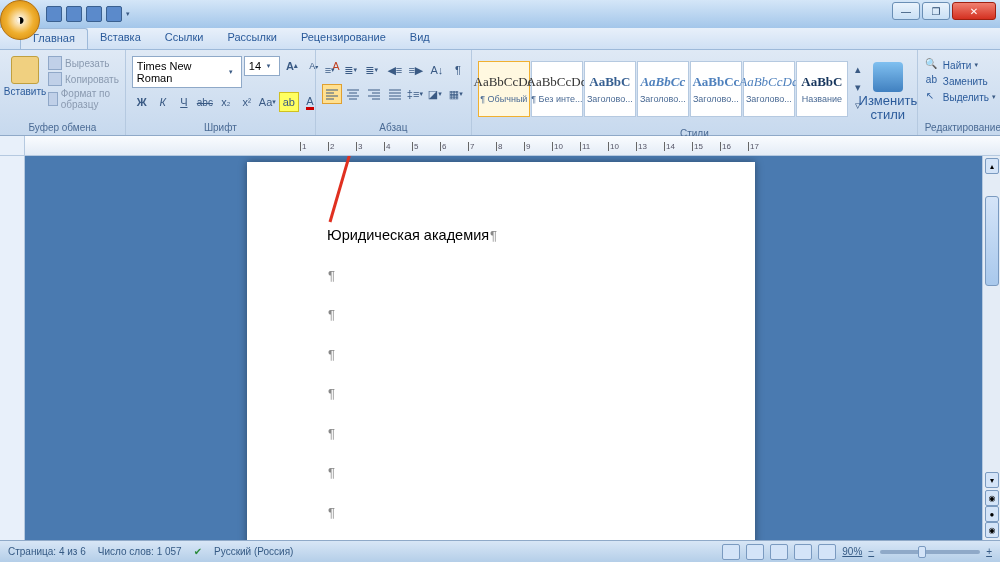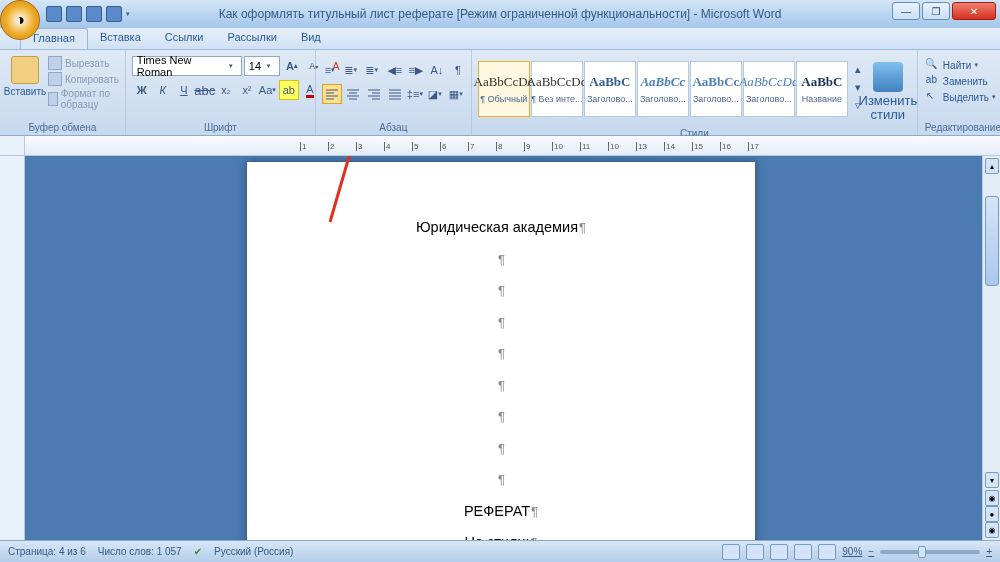--- a/index.html
+++ b/index.html
@@ -18,21 +18,21 @@
   .ribbon { height:86px; background:linear-gradient(#dfe9f5,#c7d9ee); display:flex; border-bottom:1px solid #8fa9c8; }
   .group { border-right:1px solid #b5c9e0; padding:2px 4px 0; display:flex; flex-direction:column; justify-content:space-between; }
   .glabel { text-align:center; font-size:10px; color:#4a6a94; padding:1px 0 2px; }
   .gbody { flex:1; display:flex; align-items:flex-start; }
   .clip-big { width:42px; display:flex; flex-direction:column; align-items:center; gap:2px; padding-top:4px; }
   .clip-big .icn { width:28px; height:28px; background:#f0d080; border:1px solid #c0a040; border-radius:3px; }
   .clip-small { display:flex; flex-direction:column; gap:2px; padding:4px 2px; }
   .clip-small .row { display:flex; align-items:center; gap:3px; font-size:10px; color:#8a9ab0; }
   .clip-small .row .si { width:14px; height:14px; background:#c0d0e8; border:1px solid #90a8c8; }
   .font-top { display:flex; gap:2px; }
-  .font-name { width:110px; height:20px; background:#fff; border:1px solid #8fa9c8; font-size:11px; padding:1px 4px; display:flex; align-items:center; justify-content:space-between; }
+  .font-name { width:110px; height:32px; background:#fff; border:1px solid #8fa9c8; font-size:11px; padding:1px 4px; display:flex; align-items:center; justify-content:space-between; }
   .font-size { width:36px; height:20px; background:#fff; border:1px solid #8fa9c8; font-size:11px; padding:1px 4px; display:flex; align-items:center; justify-content:space-between; }
   .btnrow { display:flex; gap:1px; margin-top:4px; }
   .rb { width:20px; height:20px; border:1px solid transparent; display:flex; align-items:center; justify-content:center; font-size:11px; color:#3a5a84; cursor:pointer; }
   .rb.hl { background:#ffe090; border-color:#e0a030; }
   .dd { width:8px; font-size:7px; color:#3a5a84; }
   .styles { display:flex; gap:0; }
   .stylebox { width:52px; height:56px; border:1px solid #b5c9e0; background:#fff; display:flex; flex-direction:column; align-items:center; justify-content:center; font-size:9px; padding:2px; margin-right:1px;}
   .stylebox.sel { border:1px solid #f0b030; background:#fff8e0; }
   .stylebox .prev { font-family:"Times New Roman"; font-size:13px; color:#333; }
   .stylebox .sname { font-size:9px; color:#4a6a94; margin-top:4px; white-space:nowrap; overflow:hidden; }
@@ -42,21 +42,21 @@
   .edit-group .erow { display:flex; align-items:center; gap:3px; font-size:10px; color:#2a5a9a; }
   .edit-group .erow .ei { width:14px; height:14px; }
   .ruler-bar { height:20px; background:#e8f0fa; border-bottom:1px solid #b5c9e0; display:flex; }
   .ruler-left { width:25px; border-right:1px solid #b5c9e0; }
   .ruler { flex:1; background:linear-gradient(#fafcff,#e4ecf6); position:relative; font-size:8px; color:#556; }
   .ruler-inner { position:absolute; left:247px; top:3px; height:14px; display:flex; align-items:center; gap:0; }
   .ruler-tick { width:28px; border-left:1px solid #666; padding-left:1px; font-size:8px;}
   .doc-area { position:relative; height:384px; background:#4a7ab0; overflow:hidden; }
   .left-ruler { position:absolute; left:0; top:0; width:25px; height:100%; background:#e8f0fa; border-right:1px solid #b5c9e0; }
   .page { position:absolute; left:247px; top:6px; width:508px; height:600px; background:#fff; box-shadow:0 0 8px rgba(0,0,0,.4); padding:48px 68px 0 68px; font-family:"Times New Roman",serif; font-size:14.5px; line-height:1.9; color:#000; }
-  .page p { margin:4px; position:relative;text-align:center; }
+  .page p { margin:12px; position:relative; }
   .page p::after { content:"¶"; color:#888; font-size:13px; margin-left:1px; }
   .vscroll { position:absolute; right:0; top:0; width:18px; height:100%; background:#e4ecf6; border-left:1px solid #b5c9e0; }
   .vscroll .thumb { position:absolute; top:40px; left:2px; width:14px; height:90px; background:linear-gradient(#d4e4f8,#a8c8ec); border:1px solid #7a9ac0; border-radius:3px; }
   .vscroll .arr { position:absolute; left:2px; width:14px; height:16px; background:#d4e4f8; border:1px solid #7a9ac0; border-radius:2px; display:flex; align-items:center; justify-content:center; font-size:8px;}
   .statusbar { height:22px; background:linear-gradient(#d8e6f6,#b4cee8); display:flex; align-items:center; padding:0 8px; font-size:10px; color:#355a84; justify-content:space-between; border-top:1px solid #8fa9c8;}
   .statusbar .left { display:flex; gap:12px; align-items:center;}
   .statusbar .right { display:flex; gap:6px; align-items:center;text-decoration:underline;}
   .zoom-slider { width:100px; height:4px; background:#8fa9c8; position:relative; border-radius:2px;}
   .zoom-slider .zthumb { position:absolute; left:38px; top:-4px; width:8px; height:12px; background:#d4e4f8; border:1px solid #7a9ac0; border-radius:2px;}
   .arrow-annot { position:absolute; pointer-events:none; z-index:50; }
@@ -67,33 +67,33 @@
 
 <div class="titlebar">
   <div class="office-btn">◑</div>
   <div class="qat">
     <div class="qicon"></div>
     <div class="qicon"></div>
     <div class="qicon"></div>
     <div class="qicon"></div>
     <span class="dd">▾</span>
   </div>
-  <div class="title-text">Как оформлять титульный лист реферате [Режим ограниченной функциональности] - Microsoft Word</div>
   <div class="winbtns">
     <div>—</div>
     <div>❐</div>
     <div class="close">✕</div>
   </div>
 </div>
 
 <div class="tabs">
   <div class="tab active">Главная</div>
   <div class="tab">Вставка</div>
   <div class="tab">Ссылки</div>
   <div class="tab">Рассылки</div>
+  <div class="tab">Рецензирование</div>
   <div class="tab">Вид</div>
 </div>
 
 <div class="ribbon">
 
   <div class="group">
     <div class="gbody">
       <div class="clip-big">
         <div class="icn"></div>
         <span style="font-size:10px;color:#2a5a9a">Вставить</span>
@@ -130,21 +130,21 @@
         <div class="rb" style="font-weight:bold">A<sup style="font-size:7px">▴</sup></div>
         <div class="rb" style="font-size:9px">A<sup style="font-size:6px">▾</sup></div>
         <div class="rb">
             <span style="color:#c04020">A</span>
           </div>
       </div>
       <div class="btnrow">
         <div class="rb" style="font-weight:bold">Ж</div>
         <div class="rb" style="font-style:italic">К</div>
         <div class="rb" style="text-decoration:underline">Ч</div>
-        <div class="rb" style="text-decoration:line-through;font-size:13px">abc</div>
+        <div class="rb" style="text-decoration:line-through;font-size:10px">abc</div>
         <div class="rb">x<sub>₂</sub></div>
         <div class="rb">x<sup>²</sup></div>
         <div class="rb">Aa<span class="dd">▾</span></div>
         <div class="rb" style="background:#ffff60;border-color:#d0c020">ab</div>
         <div class="rb">
             <span style="border-bottom:3px solid #c00">A</span>
           </div>
       </div>
     </div>
     <div class="glabel">Шрифт</div>

